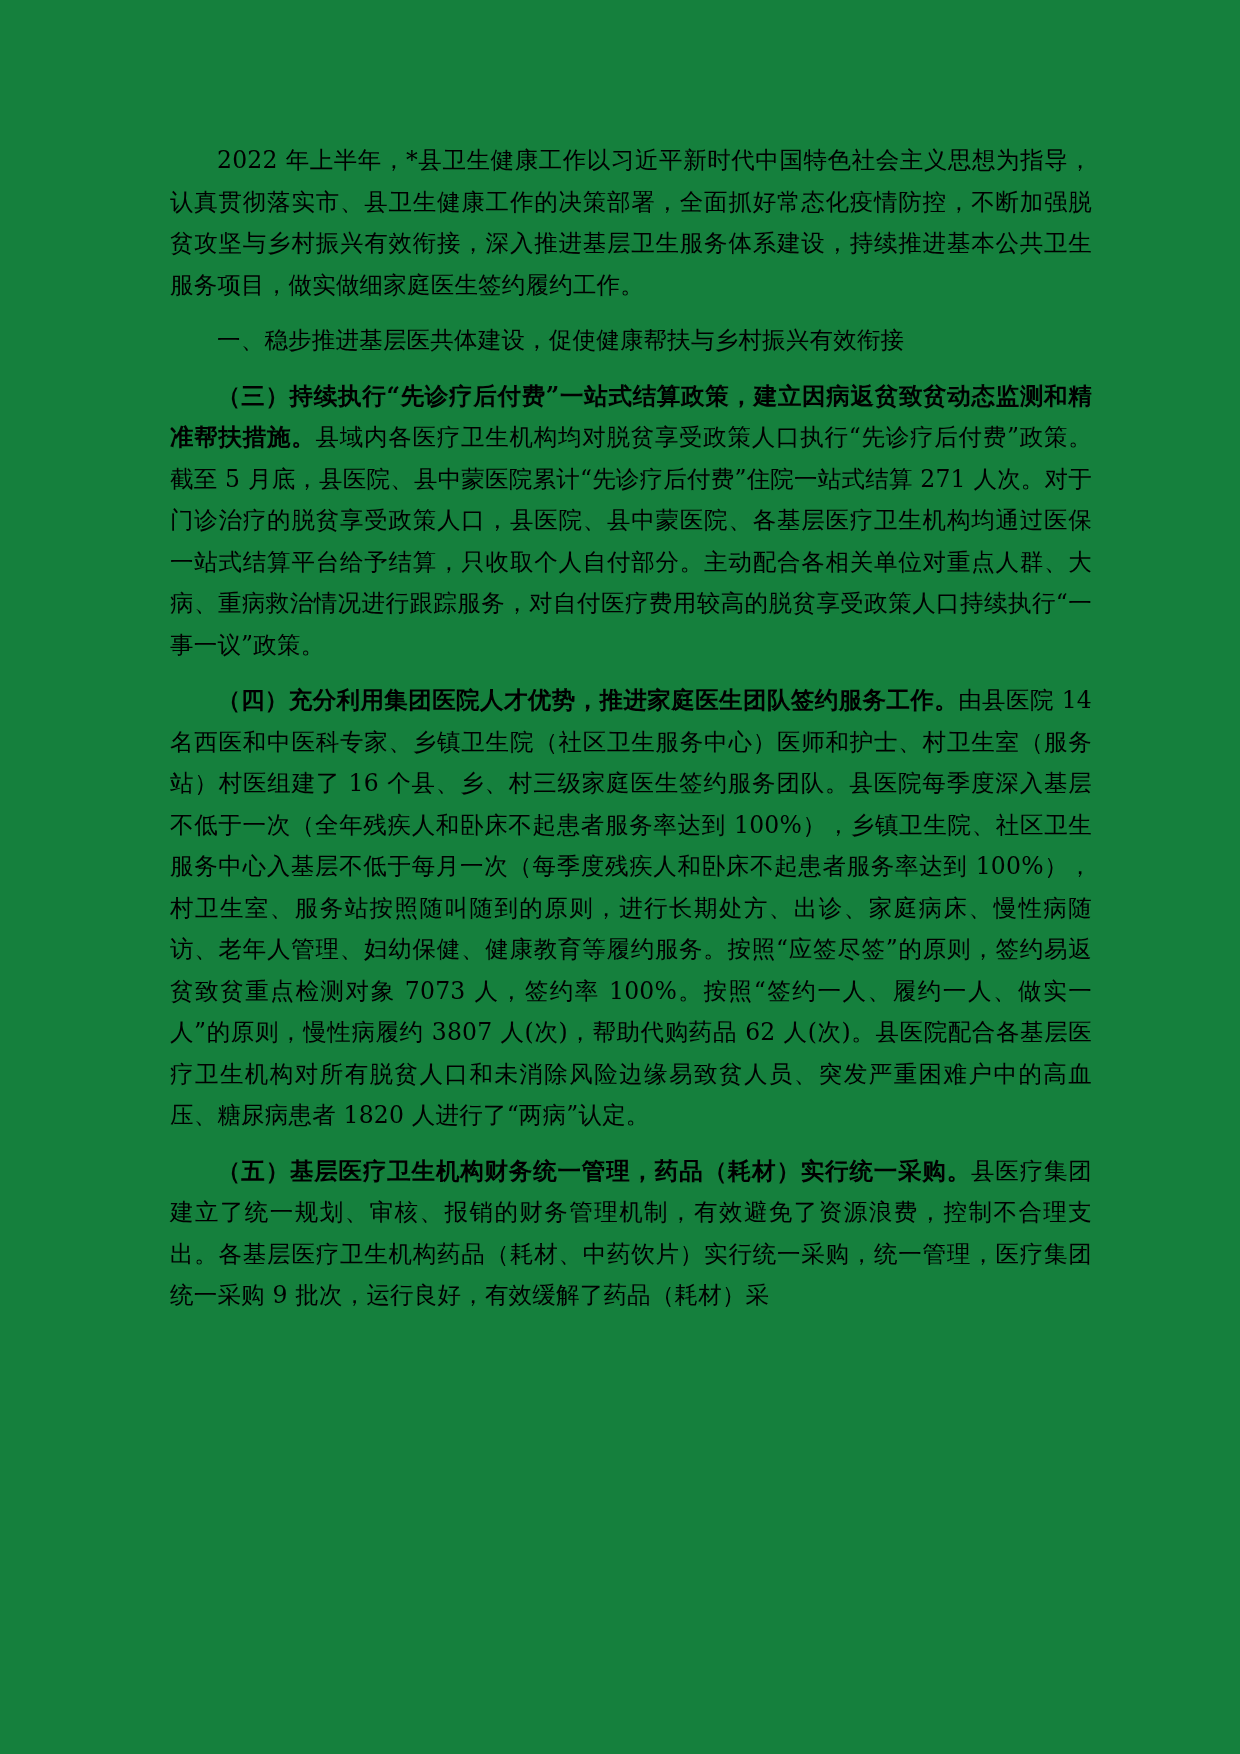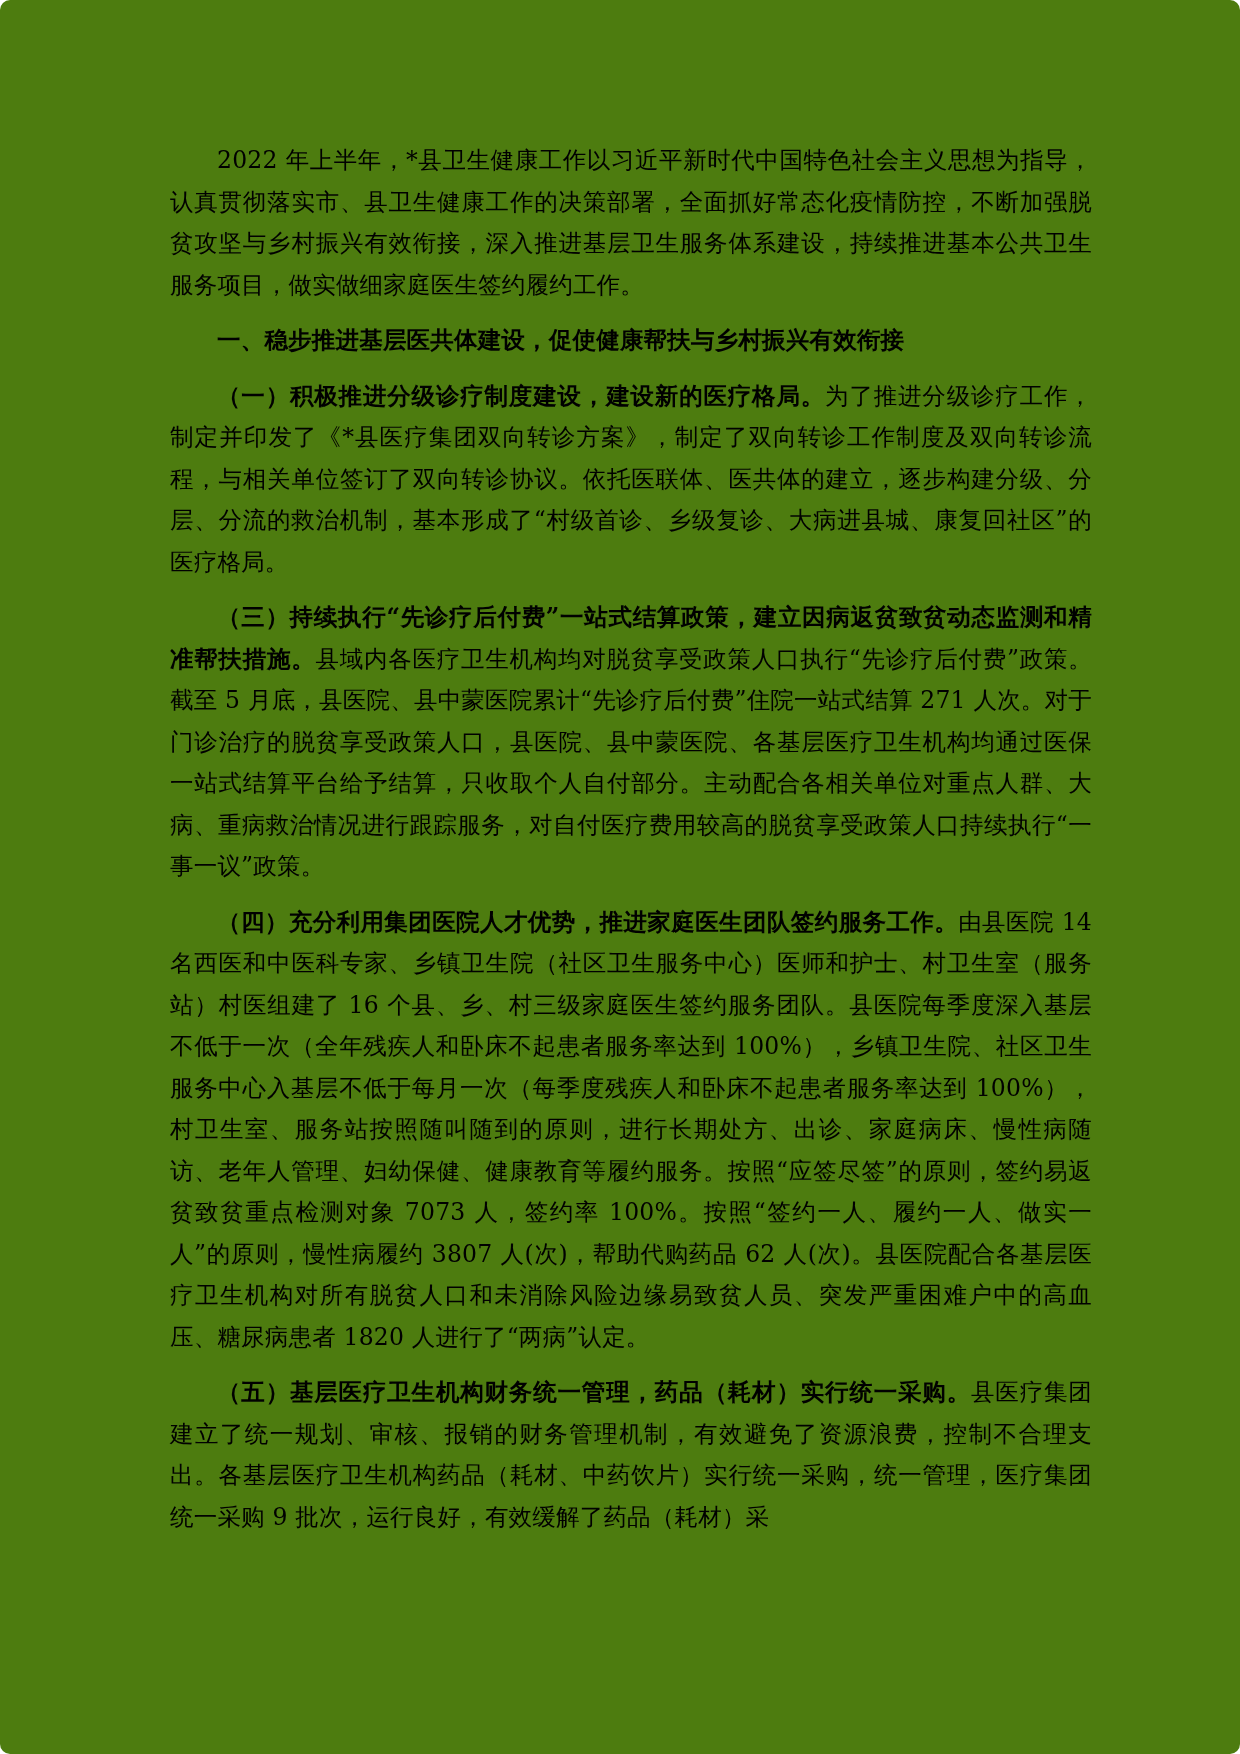--- a/index.html
+++ b/index.html
@@ -11,40 +11,39 @@
     width: 1240px;
     height: 1754px;
     font-family: "DejaVu Serif", "Liberation Serif", serif;
     color: #000000;
   }
   .page {
     box-sizing: border-box;
     width: 1240px;
     height: 1754px;
     padding: 140px 148px 0 170px;
-    background: #4d7c0f;
-    border-radius: 10px;
+    background: #15803d;
   }
   .doc-body {
     width: 100%;
   }
   p.para {
     margin: 0 0 4px 0;
     font-size: 23.5px;
     line-height: 41.5px;
     text-align: justify;
     text-justify: inter-ideograph;
     text-indent: 2em;
     letter-spacing: 0.2px;
   }
   p.heading {
     margin: 14px 0 10px 0;
     font-size: 23.5px;
     line-height: 41.5px;
-    font-weight: bold;
+    font-weight: normal;
     text-indent: 2em;
     letter-spacing: 0.2px;
   }
   p.para.lead {
     margin-top: 0;
   }
   p.para.spaced {
     margin-top: 14px;
   }
   .b {
@@ -54,21 +53,20 @@
 </head>
 <body>
 
 <div class="page">
   <div class="doc-body">
 
     <p class="para lead"><span>2022 年上半年，*县卫生健康工作以习近平新时代中国特色社会主义思想为指导，认真贯彻落实市、县卫生健康工作的决策部署，全面抓好常态化疫情防控，不断加强脱贫攻坚与乡村振兴有效衔接，深入推进基层卫生服务体系建设，持续推进基本公共卫生服务项目，做实做细家庭医生签约履约工作。</span></p>
 
     <p class="heading"><span>一、稳步推进基层医共体建设，促使健康帮扶与乡村振兴有效衔接</span></p>
 
-    <p class="para spaced"><span class="b">（一）积极推进分级诊疗制度建设，建设新的医疗格局。</span><span>为了推进分级诊疗工作，制定并印发了《*县医疗集团双向转诊方案》，制定了双向转诊工作制度及双向转诊流程，与相关单位签订了双向转诊协议。依托医联体、医共体的建立，逐步构建分级、分层、分流的救治机制，基本形成了“村级首诊、乡级复诊、大病进县城、康复回社区”的医疗格局。</span></p>
 
 
     <p class="para spaced"><span class="b">（三）持续执行“先诊疗后付费”一站式结算政策，建立因病返贫致贫动态监测和精准帮扶措施。</span><span>县域内各医疗卫生机构均对脱贫享受政策人口执行“先诊疗后付费”政策。截至 5 月底，县医院、县中蒙医院累计“先诊疗后付费”住院一站式结算 271 人次。对于门诊治疗的脱贫享受政策人口，县医院、县中蒙医院、各基层医疗卫生机构均通过医保一站式结算平台给予结算，只收取个人自付部分。主动配合各相关单位对重点人群、大病、重病救治情况进行跟踪服务，对自付医疗费用较高的脱贫享受政策人口持续执行“一事一议”政策。</span></p>
 
     <p class="para spaced"><span class="b">（四）充分利用集团医院人才优势，推进家庭医生团队签约服务工作。</span><span>由县医院 14 名西医和中医科专家、乡镇卫生院（社区卫生服务中心）医师和护士、村卫生室（服务站）村医组建了 16 个县、乡、村三级家庭医生签约服务团队。县医院每季度深入基层不低于一次（全年残疾人和卧床不起患者服务率达到 100%），乡镇卫生院、社区卫生服务中心入基层不低于每月一次（每季度残疾人和卧床不起患者服务率达到 100%），村卫生室、服务站按照随叫随到的原则，进行长期处方、出诊、家庭病床、慢性病随访、老年人管理、妇幼保健、健康教育等履约服务。按照“应签尽签”的原则，签约易返贫致贫重点检测对象 7073 人，签约率 100%。按照“签约一人、履约一人、做实一人”的原则，慢性病履约 3807 人(次)，帮助代购药品 62 人(次)。县医院配合各基层医疗卫生机构对所有脱贫人口和未消除风险边缘易致贫人员、突发严重困难户中的高血压、糖尿病患者 1820 人进行了“两病”认定。</span></p>
 
     <p class="para spaced"><span class="b">（五）基层医疗卫生机构财务统一管理，药品（耗材）实行统一采购。</span><span>县医疗集团建立了统一规划、审核、报销的财务管理机制，有效避免了资源浪费，控制不合理支出。各基层医疗卫生机构药品（耗材、中药饮片）实行统一采购，统一管理，医疗集团统一采购 9 批次，运行良好，有效缓解了药品（耗材）采</span></p>
 
   </div>
 </div>

